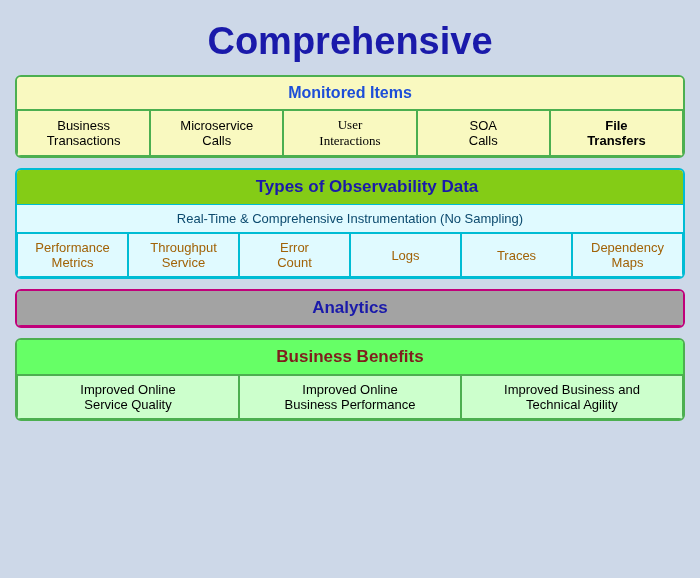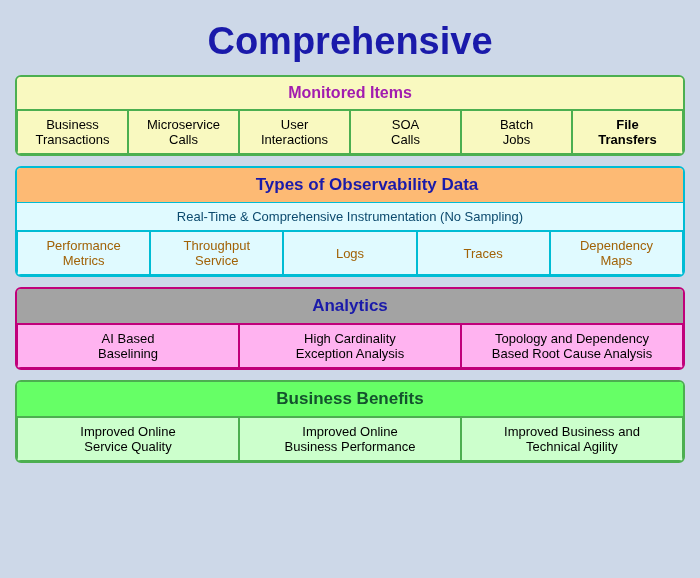--- a/index.html
+++ b/index.html
@@ -47,36 +47,36 @@
       justify-content: center;
     }
 
     
     .monitored {
       border: 2.5px solid #4caf50;
       background: #f9f9c0;
     }
     .monitored .section-header {
       background: #f9f9c0;
-      color: #a21caf;
+      color: #1d4ed8;
       border-bottom: 1.5px solid #4caf50;
     }
     .monitored .cell {
       background: #f9f9c0;
       border-color: #4caf50;
       color: #000;
     }
 
     
     .types-outer {
       border: 2.5px solid #00bcd4;
       background: #e0faff;
     }
     .types-outer .section-header {
-      background: #fdba74;
+      background: #84cc16;
       color: #1a1aaa;
       border-bottom: 1.5px solid #00bcd4;
       font-size: 17px;
       padding-left: 39px;
     }
     .instrumentation-row {
       text-align: center;
       font-size: 13px;
       padding: 6px 15px;
       background: #e0faff;
@@ -106,21 +106,21 @@
       color: #000;
     }
 
     
     .benefits {
       border: 2.5px solid #4caf50;
       background: #ccffcc;
     }
     .benefits .section-header {
       background: #66ff66;
-      color: #14532d;
+      color: #7f1d1d;
       border-bottom: 1.5px solid #4caf50;
       font-size: 17px;
     }
     .benefits .cell {
       background: #ccffcc;
       border-color: #4caf50;
       color: #000;
     }
   </style>
 </head>
@@ -128,56 +128,48 @@
 
 <h1 class="page-title">Comprehensive</h1>
 
 <div class="section monitored">
   <div class="section-header">Monitored Items</div>
   <div class="cells-row">
   <div class="cell" style="white-space: pre-line;">Business
 Transactions</div>
       <div class="cell" style="white-space: pre-line;">Microservice
 Calls</div>
-      <div class="cell" style="white-space: pre-line;">User
+      <div class="cell" style="white-space: pre-line; font-family: Liberation Serif, serif;">User
 Interactions</div>
       <div class="cell" style="white-space: pre-line;">SOA
 Calls</div>
-      <div class="cell" style="white-space: pre-line;">Batch
-Jobs</div>
       <div class="cell" style="white-space: pre-line; font-weight: bold;">File
 Transfers</div>
     </div>
 </div>
 
 <div class="section types-outer">
   <div class="section-header">Types of Observability Data</div>
   <div class="instrumentation-row">Real-Time &amp; Comprehensive Instrumentation (No Sampling)</div>
   <div class="cells-row">
   <div class="cell" style="white-space: pre-line;">Performance
 Metrics</div>
       <div class="cell" style="white-space: pre-line;">Throughput
 Service</div>
+      <div class="cell" style="white-space: pre-line;">Error
+Count</div>
       <div class="cell" style="white-space: pre-line;">Logs</div>
       <div class="cell" style="white-space: pre-line;">Traces</div>
       <div class="cell" style="white-space: pre-line;">Dependency
 Maps</div>
     </div>
 </div>
 
 <div class="section analytics">
   <div class="section-header">Analytics</div>
-  <div class="cells-row">
-  <div class="cell" style="white-space: pre-line;">AI Based
-Baselining</div>
-      <div class="cell" style="white-space: pre-line;">High Cardinality
-Exception Analysis</div>
-      <div class="cell" style="white-space: pre-line;">Topology and Dependency
-Based Root Cause Analysis</div>
-    </div>
 </div>
 
 <div class="section benefits">
   <div class="section-header">Business Benefits</div>
   <div class="cells-row">
   <div class="cell" style="white-space: pre-line;">Improved Online
 Service Quality</div>
       <div class="cell" style="white-space: pre-line;">Improved Online
 Business Performance</div>
       <div class="cell" style="white-space: pre-line;">Improved Business and

